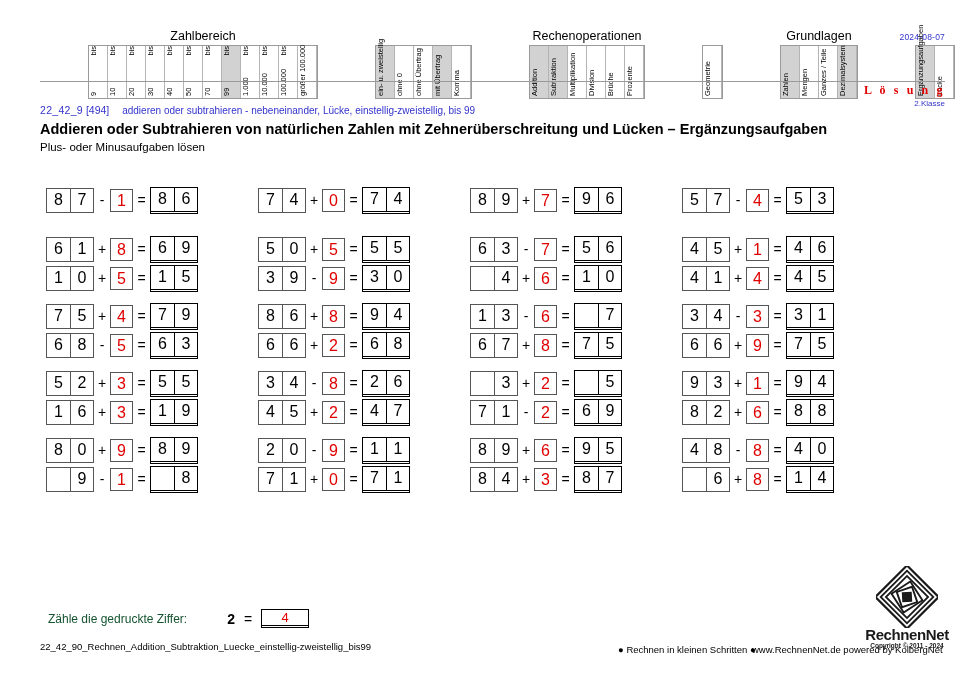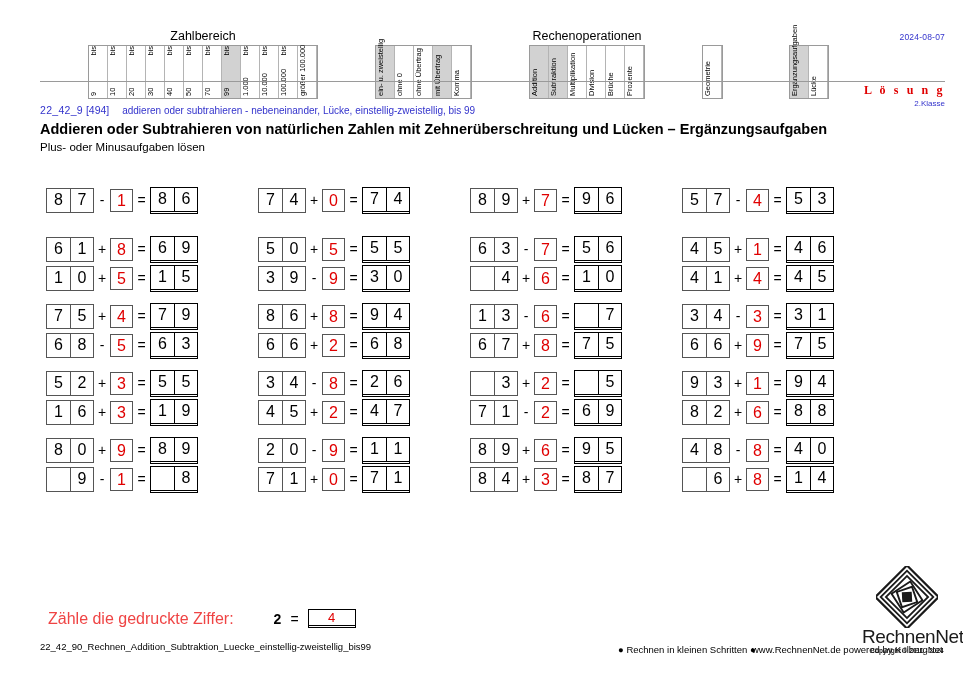--- a/index.html
+++ b/index.html
@@ -66,34 +66,34 @@
   .num2.res .dbox.sep{border-left:1.2px solid #000;}
   .num1{
     width:23px;height:23px;box-sizing:border-box;border:1px solid #555;
     font-size:16px;line-height:21px;text-align:center;color:#e00000;
   }
   .op{width:16px;text-align:center;font-size:14px;color:#000;line-height:23px;}
   .eqs{width:17px;text-align:center;font-size:14px;color:#000;line-height:23px;}
 
   
   .count-row{position:absolute;left:48px;top:609px;display:flex;align-items:center;}
-  .count-label{font-size:16px;color:#ef4444;}
+  .count-label{font-size:12px;color:#14532d;}
   .count-digit{font-size:14px;font-weight:bold;color:#000;margin-left:40px;}
   .count-eq{font-size:14px;color:#000;margin:0 9px;}
   .count-box{
     width:48px;height:19px;border:1.4px solid #000;border-bottom:3px double #000;
     box-sizing:border-box;text-align:center;font-size:13px;color:#e00000;line-height:16px;
   }
   .filename{position:absolute;left:40px;top:641px;font-size:9.5px;color:#000;}
 
   
   .footer-mid{position:absolute;left:618px;top:644px;font-size:9.5px;color:#000;white-space:nowrap;}
   .footer-url{position:absolute;left:752px;top:644px;font-size:9.5px;color:#000;white-space:nowrap;}
   .logo-wrap{position:absolute;left:862px;top:566px;width:90px;text-align:center;}
-  .logo-name{font-size:19px;font-weight:normal;color:#1a1a1a;letter-spacing:-.4px;margin-top:-2px;}
+  .logo-name{font-size:15px;font-weight:bold;color:#1a1a1a;letter-spacing:-.4px;margin-top:-2px;}
   .logo-copy{font-size:6.5px;font-weight:bold;color:#1a1a1a;margin-top:-1px;}
 </style>
 </head>
 <body>
 
 <div class="cat-table">
     <div class="cat-group">
       <div class="cat-group-title">Zahlbereich</div>
       <div class="cat-cells last">
         <div class="cat-cell">
@@ -193,20 +193,37 @@
     <div class="cat-gap"></div>
     <div class="cat-group">
       <div class="cat-group-title">&nbsp;</div>
       <div class="cat-cells last">
         <div class="cat-cell">
           <div class="top">Geometrie</div>
         </div>
       </div>
     </div>
     <div class="cat-gap"></div>
+    <div class="cat-group">
+      <div class="cat-group-title">Grundlagen</div>
+      <div class="cat-cells last">
+        <div class="cat-cell on">
+          <div class="top">Zahlen</div>
+        </div>
+        <div class="cat-cell">
+          <div class="top">Mengen</div>
+        </div>
+        <div class="cat-cell">
+          <div class="top">Ganzes / Teile</div>
+        </div>
+        <div class="cat-cell on">
+          <div class="top">Dezimalsystem</div>
+        </div>
+      </div>
+    </div>
     <div class="cat-gap"></div>
     <div class="cat-group">
       <div class="cat-group-title">&nbsp;</div>
       <div class="cat-cells last">
         <div class="cat-cell on">
           <div class="top">Ergänzungsaufgaben</div>
         </div>
         <div class="cat-cell">
           <div class="top">Lücke</div>
         </div>

